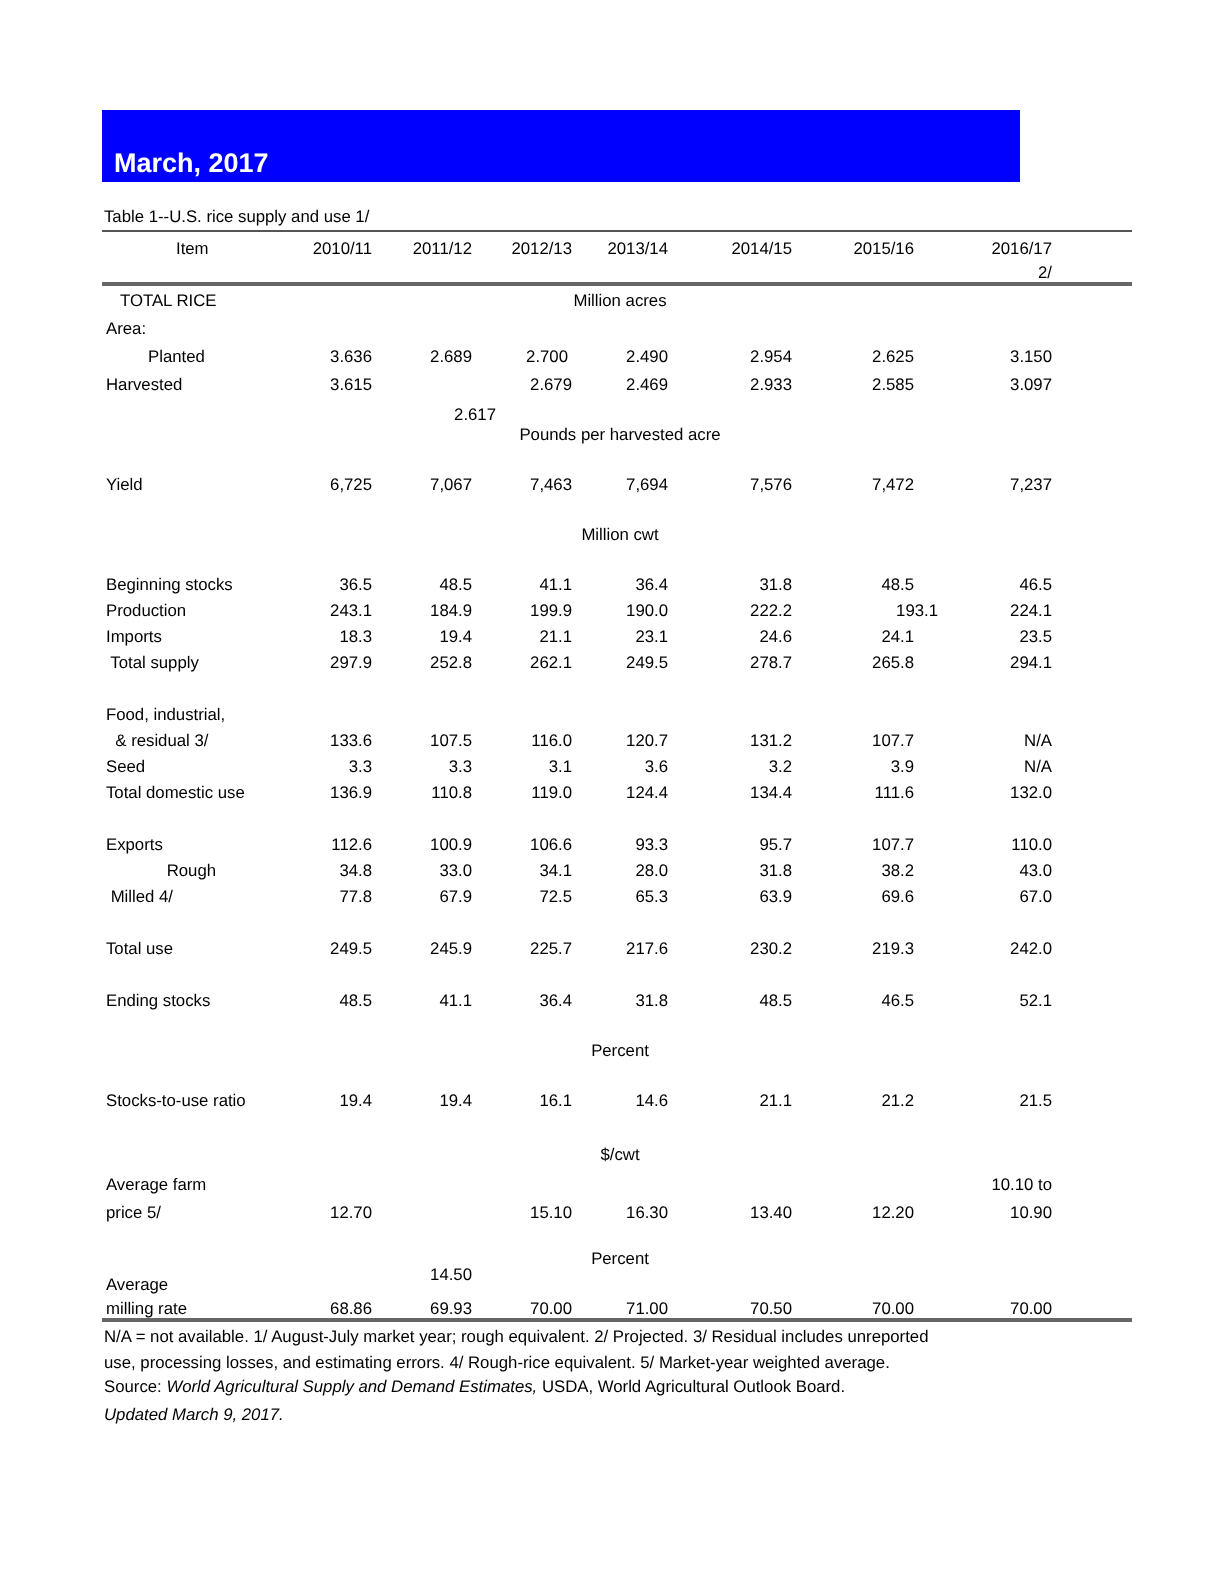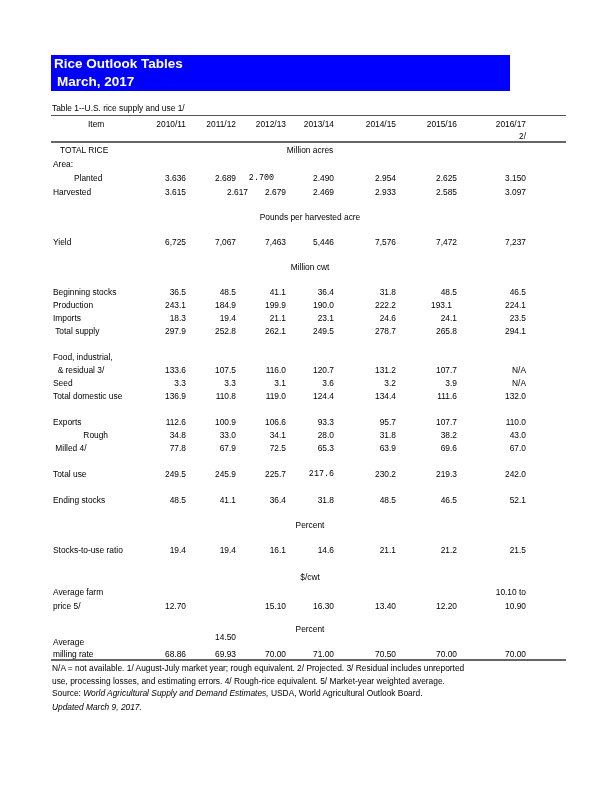--- a/index.html
+++ b/index.html
@@ -74,21 +74,20 @@
       font-size: 8.4px;
       white-space: nowrap;
       line-height: 10px;
     }
     .footnote i { font-style: italic; }
   </style>
 </head>
 <body>
 
 <div class="banner">
-  <div class="banner-line banner-title">Rice Outlook Tables</div>
   <div class="banner-line banner-date">March, 2017</div>
 </div>
 
 <div class="caption">Table 1--U.S. rice supply and use  1/</div>
 
 <div class="rule rule-top"></div>
 <div class="rule rule-mid"></div>
 <div class="rule rule-bottom"></div>
 
 <div id="table-body">
@@ -100,58 +99,58 @@
     <div class="cell num" style="top: 119px; left: 336px;">2014/15</div>
     <div class="cell num" style="top: 119px; left: 397px;">2015/16</div>
     <div class="cell num" style="top: 119px; left: 466px;">2016/17</div>
     <div class="cell num" style="top: 131px; left: 466px;">2/</div>
     <div class="cell" style="top: 145px; left: 60px;">TOTAL RICE</div>
     <div class="unit" style="top: 145px;">Million acres</div>
     <div class="cell" style="top: 159px; left: 53px;">Area:</div>
     <div class="cell" style="top: 173px; left: 50px; white-space: pre; padding-left: 24px;">Planted</div>
     <div class="cell num" style="top: 173px; left: 126px;">3.636</div>
     <div class="cell num" style="top: 173px; left: 176px;">2.689</div>
-    <div class="cell num" style="top: 173px; left: 214px; font-family: Liberation Mono, monospace;">2.700</div>
+    <div class="cell num" style="top: 173px; left: 224px;">2.700</div>
     <div class="cell num" style="top: 173px; left: 274px;">2.490</div>
     <div class="cell num" style="top: 173px; left: 336px;">2.954</div>
     <div class="cell num" style="top: 173px; left: 397px;">2.625</div>
     <div class="cell num" style="top: 173px; left: 466px;">3.150</div>
     <div class="cell" style="top: 187px; left: 53px; white-space: pre;">Harvested</div>
     <div class="cell num" style="top: 187px; left: 126px;">3.615</div>
-    <div class="cell num" style="top: 187px; left: 176px; padding-left: 12px;">2.617</div>
+    <div class="cell num" style="top: 202px; left: 176px; padding-left: 12px;">2.617</div>
     <div class="cell num" style="top: 187px; left: 226px;">2.679</div>
     <div class="cell num" style="top: 187px; left: 274px;">2.469</div>
     <div class="cell num" style="top: 187px; left: 336px;">2.933</div>
     <div class="cell num" style="top: 187px; left: 397px;">2.585</div>
     <div class="cell num" style="top: 187px; left: 466px;">3.097</div>
     <div class="unit" style="top: 212px;">Pounds per harvested acre</div>
     <div class="cell" style="top: 237px; left: 53px; white-space: pre;">Yield</div>
     <div class="cell num" style="top: 237px; left: 126px;">6,725</div>
     <div class="cell num" style="top: 237px; left: 176px;">7,067</div>
     <div class="cell num" style="top: 237px; left: 226px;">7,463</div>
-    <div class="cell num" style="top: 237px; left: 274px;">5,446</div>
+    <div class="cell num" style="top: 237px; left: 274px;">7,694</div>
     <div class="cell num" style="top: 237px; left: 336px;">7,576</div>
     <div class="cell num" style="top: 237px; left: 397px;">7,472</div>
     <div class="cell num" style="top: 237px; left: 466px;">7,237</div>
     <div class="unit" style="top: 262px;">Million cwt</div>
     <div class="cell" style="top: 287px; left: 53px; white-space: pre;">Beginning stocks</div>
     <div class="cell num" style="top: 287px; left: 126px;">36.5</div>
     <div class="cell num" style="top: 287px; left: 176px;">48.5</div>
     <div class="cell num" style="top: 287px; left: 226px;">41.1</div>
     <div class="cell num" style="top: 287px; left: 274px;">36.4</div>
     <div class="cell num" style="top: 287px; left: 336px;">31.8</div>
     <div class="cell num" style="top: 287px; left: 397px;">48.5</div>
     <div class="cell num" style="top: 287px; left: 466px;">46.5</div>
     <div class="cell" style="top: 300px; left: 53px; white-space: pre;">Production</div>
     <div class="cell num" style="top: 300px; left: 126px;">243.1</div>
     <div class="cell num" style="top: 300px; left: 176px;">184.9</div>
     <div class="cell num" style="top: 300px; left: 226px;">199.9</div>
     <div class="cell num" style="top: 300px; left: 274px;">190.0</div>
     <div class="cell num" style="top: 300px; left: 336px;">222.2</div>
-    <div class="cell num" style="top: 300px; left: 392px;">193.1</div>
+    <div class="cell num" style="top: 300px; left: 409px;">193.1</div>
     <div class="cell num" style="top: 300px; left: 466px;">224.1</div>
     <div class="cell" style="top: 313px; left: 53px; white-space: pre;">Imports</div>
     <div class="cell num" style="top: 313px; left: 126px;">18.3</div>
     <div class="cell num" style="top: 313px; left: 176px;">19.4</div>
     <div class="cell num" style="top: 313px; left: 226px;">21.1</div>
     <div class="cell num" style="top: 313px; left: 274px;">23.1</div>
     <div class="cell num" style="top: 313px; left: 336px;">24.6</div>
     <div class="cell num" style="top: 313px; left: 397px;">24.1</div>
     <div class="cell num" style="top: 313px; left: 466px;">23.5</div>
     <div class="cell" style="top: 326px; left: 53px; white-space: pre;"> Total supply</div>
@@ -208,21 +207,21 @@
     <div class="cell num" style="top: 443px; left: 176px;">67.9</div>
     <div class="cell num" style="top: 443px; left: 226px;">72.5</div>
     <div class="cell num" style="top: 443px; left: 274px;">65.3</div>
     <div class="cell num" style="top: 443px; left: 336px;">63.9</div>
     <div class="cell num" style="top: 443px; left: 397px;">69.6</div>
     <div class="cell num" style="top: 443px; left: 466px;">67.0</div>
     <div class="cell" style="top: 469px; left: 53px; white-space: pre;">Total use</div>
     <div class="cell num" style="top: 469px; left: 126px;">249.5</div>
     <div class="cell num" style="top: 469px; left: 176px;">245.9</div>
     <div class="cell num" style="top: 469px; left: 226px;">225.7</div>
-    <div class="cell num" style="top: 469px; left: 274px; font-family: Liberation Mono, monospace;">217.6</div>
+    <div class="cell num" style="top: 469px; left: 274px;">217.6</div>
     <div class="cell num" style="top: 469px; left: 336px;">230.2</div>
     <div class="cell num" style="top: 469px; left: 397px;">219.3</div>
     <div class="cell num" style="top: 469px; left: 466px;">242.0</div>
     <div class="cell" style="top: 495px; left: 53px; white-space: pre;">Ending stocks</div>
     <div class="cell num" style="top: 495px; left: 126px;">48.5</div>
     <div class="cell num" style="top: 495px; left: 176px;">41.1</div>
     <div class="cell num" style="top: 495px; left: 226px;">36.4</div>
     <div class="cell num" style="top: 495px; left: 274px;">31.8</div>
     <div class="cell num" style="top: 495px; left: 336px;">48.5</div>
     <div class="cell num" style="top: 495px; left: 397px;">46.5</div>

